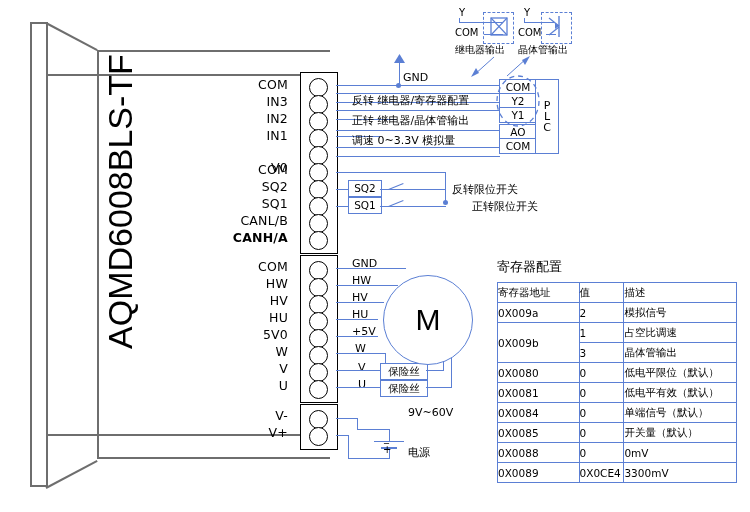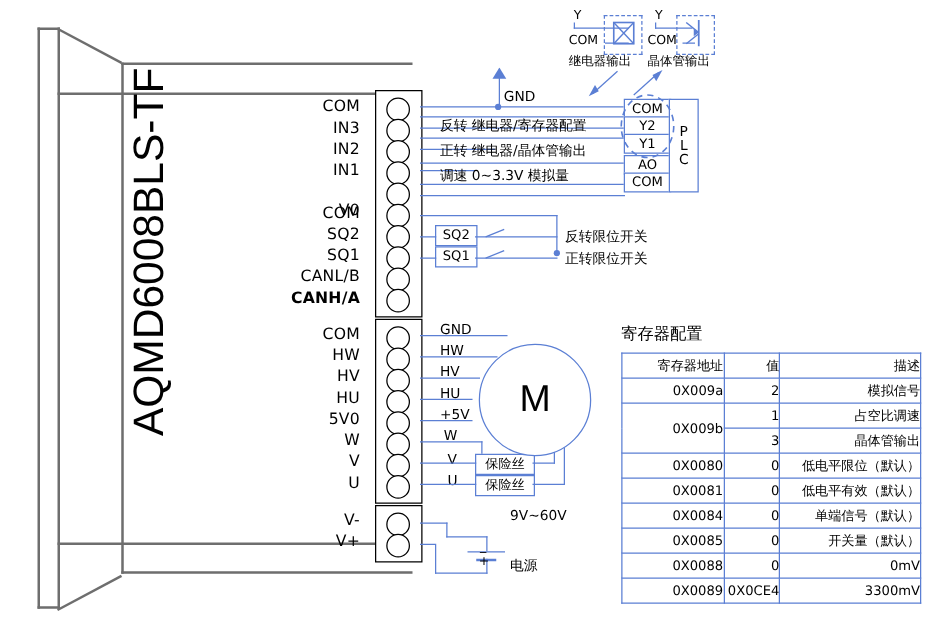--- a/index.html
+++ b/index.html
@@ -37,21 +37,21 @@
      font-size:30px;font-family:"Liberation Sans",sans-serif;}
   
   #plc-box{position:absolute;border:1.4px solid #5b7fd4;background:#fff;
      display:flex;flex-direction:column;align-items:center;justify-content:center;
      font-size:11px;line-height:11px;}
   .plcterm{position:absolute;border:1.4px solid #5b7fd4;background:#fff;
      font-size:10.5px;display:flex;align-items:center;justify-content:center;}
   .dash{position:absolute;border:1.3px dashed #5b7fd4;background:transparent;}
   
   #reg-table{position:absolute;border-collapse:collapse;font-size:10.5px;}
-  #reg-table td,#reg-table th{border:1px solid #5b7fd4;text-align:right;
+  #reg-table td,#reg-table th{border:1px solid #5b7fd4;text-align:left;
      padding:0;height:19px;color:#000;font-weight:normal;}
   #reg-title{position:absolute;font-size:13px;}
 </style>
 </head>
 <body>
 
 <div class="abs" id="controller-body">
 
   <div class="grayline" style="left:0;top:0;width:2px;height:465px;"></div>
   <div class="grayline" style="left:16px;top:0;width:2px;height:465px;"></div>
@@ -155,21 +155,21 @@
 <div class="bx" style="left:348px;top:180px;width:32px;height:15px;">SQ2</div>
 <div class="w wh" style="left:336px;top:189px;width:13px;"></div>
 <div class="w wh" style="left:380px;top:189px;width:66px;"></div>
 <div class="w" style="left:388px;top:186px;width:16px;height:1.4px;transform:rotate(-22deg);"></div>
 <span class="lbl" style="left:452px;top:184px;">反转限位开关</span>
 
 <div class="bx" style="left:348px;top:197px;width:32px;height:15px;">SQ1</div>
 <div class="w wh" style="left:336px;top:206px;width:13px;"></div>
 <div class="w wh" style="left:380px;top:206px;width:66px;"></div>
 <div class="w" style="left:388px;top:203px;width:16px;height:1.4px;transform:rotate(-22deg);"></div>
-<span class="lbl" style="left:452px;top:201px;">正转限位开关</span>
+<span class="lbl" style="left:472px;top:201px;">正转限位开关</span>
 
 <div class="plcterm" style="left:499px;top:79px;width:36px;height:14px;">COM</div>
 <div class="plcterm" style="left:499px;top:93px;width:36px;height:14px;">Y2</div>
 <div class="plcterm" style="left:499px;top:107px;width:36px;height:14px;">Y1</div>
 <div class="plcterm" style="left:499px;top:124px;width:36px;height:14px;">AO</div>
 <div class="plcterm" style="left:499px;top:138px;width:36px;height:14px;">COM</div>
 <div id="plc-box" style="left:535px;top:79px;width:22px;height:73px;">
   <span>P</span>
   <span>L</span>
   <span>C</span>

